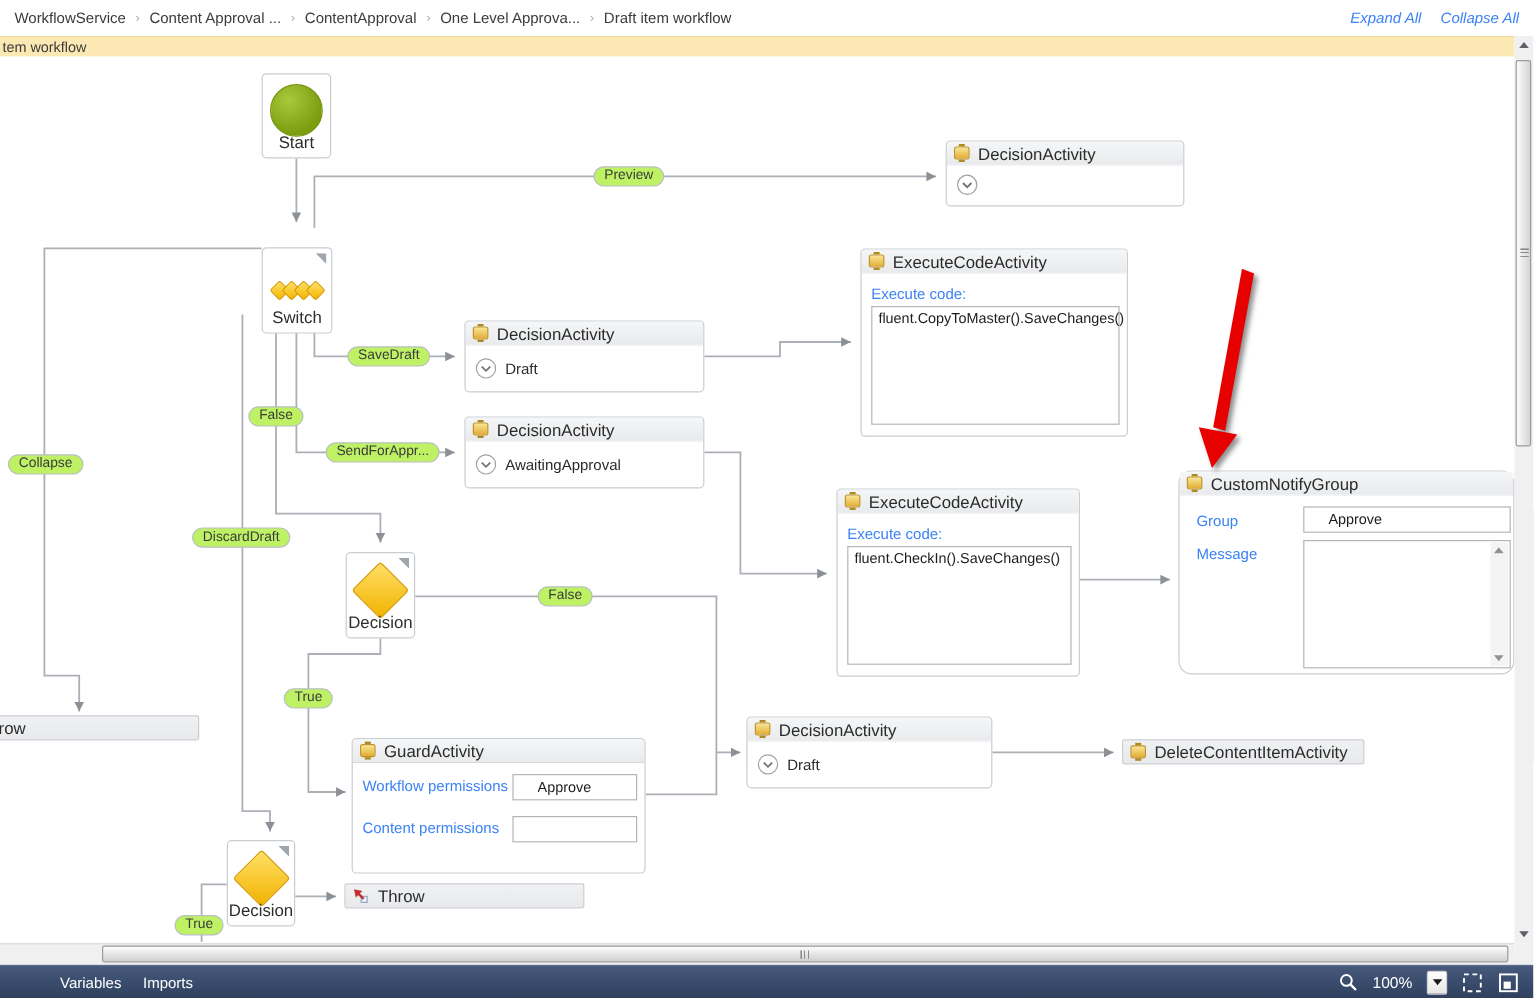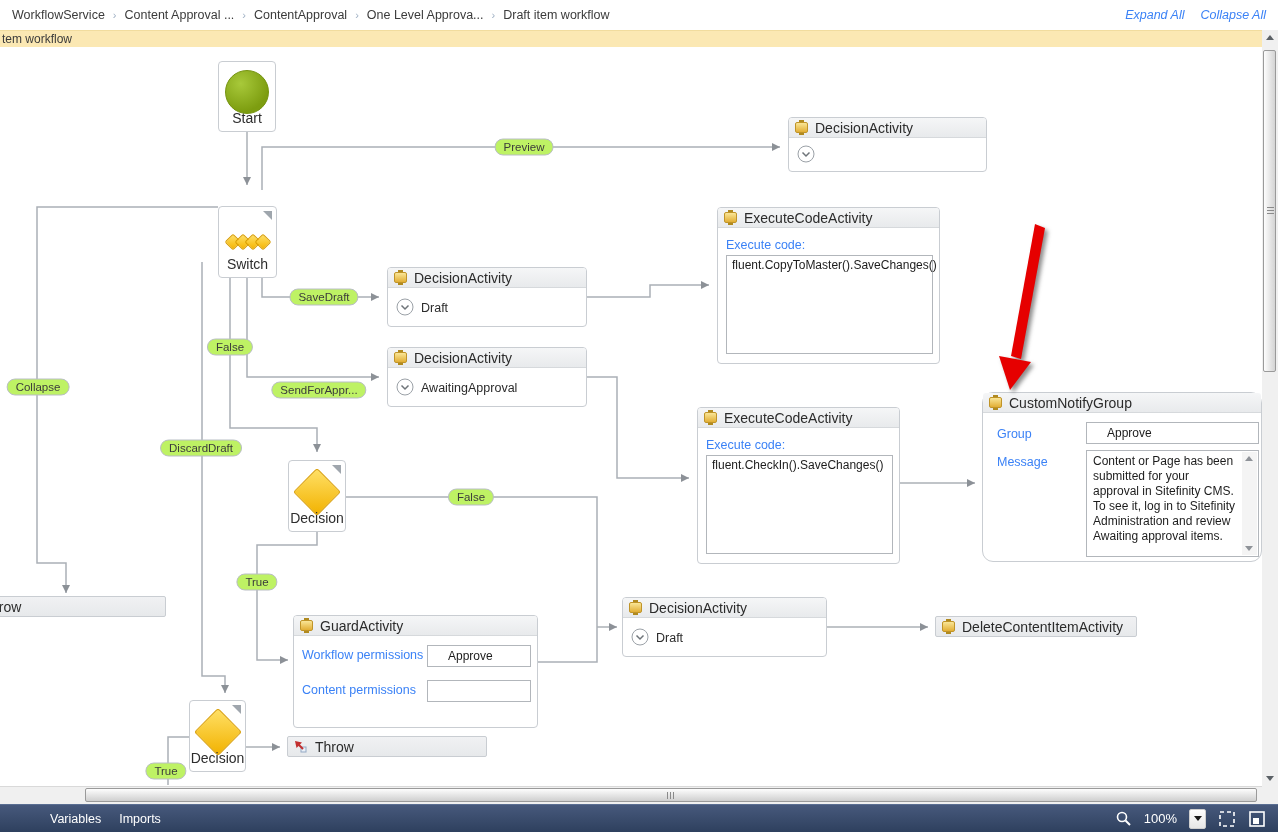--- a/index.html
+++ b/index.html
@@ -218,21 +218,20 @@
 
   <div class="node" style="left:982px;top:392px;width:280px;height:170px;border-radius:11px;">
     <div class="act-h">
       <span class="aicon"></span>
       <span class="act-title">CustomNotifyGroup</span>
     </div>
     <span class="fld" style="left:14px;top:34px;">Group</span>
     <input class="tb" style="left: 103px; top: 29px; width: 173px;" value="Approve">
     <span class="fld" style="left:14px;top:62px;">Message</span>
     <div class="tb msgbox" style="left:103px;top:57px;width:173px;height:107px;">
-      <span>Content or Page has been submitted for your approval in Sitefinity CMS. To see it, log in to Sitefinity Administration and review Awaiting approval items.</span>
       <span class="msg-gutter">
         <span class="tri-up"></span>
         <span class="tri-down"></span>
       </span>
     </div>
   </div>
 
   <div class="node shape-node" style="left:288px;top:460px;width:58px;height:72px;">
     <svg class="corner-tri" width="9" height="9">
         <polygon points="0,0 9,0 9,9" fill="#9fa6ad"></polygon>
@@ -287,21 +286,21 @@
   </div>
 
   <div class="collapsed" style="left:-36px;top:596px;width:202px;">
     <span style="width:13px;flex:0 0 13px;"></span>
     <span class="act-title">hrow</span>
   </div>
 
   <span class="pill" style="left:524px;top:147px;">Preview</span>
   <span class="pill" style="left:324px;top:297px;">SaveDraft</span>
   <span class="pill" style="left:230px;top:347px;">False</span>
-  <span class="pill" style="left:319px;top:377px;margin-top:13px;">SendForAppr...</span>
+  <span class="pill" style="left:319px;top:377px;">SendForAppr...</span>
   <span class="pill" style="left:38px;top:387px;">Collapse</span>
   <span class="pill" style="left:201px;top:448px;">DiscardDraft</span>
   <span class="pill" style="left:471px;top:497px;">False</span>
   <span class="pill" style="left:257px;top:582px;">True</span>
   <span class="pill" style="left:166px;top:771px;">True</span>
 
   <svg class="redarrow" width="70" height="178">
     <polygon points="50,6 60,10 36,141 26,138" fill="#e60000"></polygon>
     <polygon points="25,172 46,144 14,138" fill="#e60000"></polygon>
   </svg>

